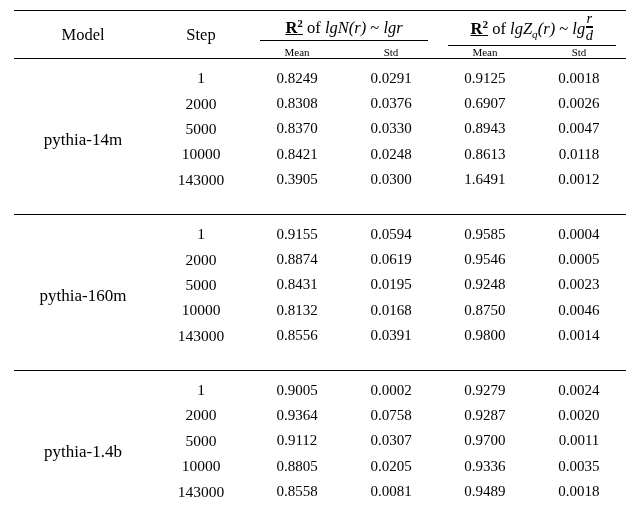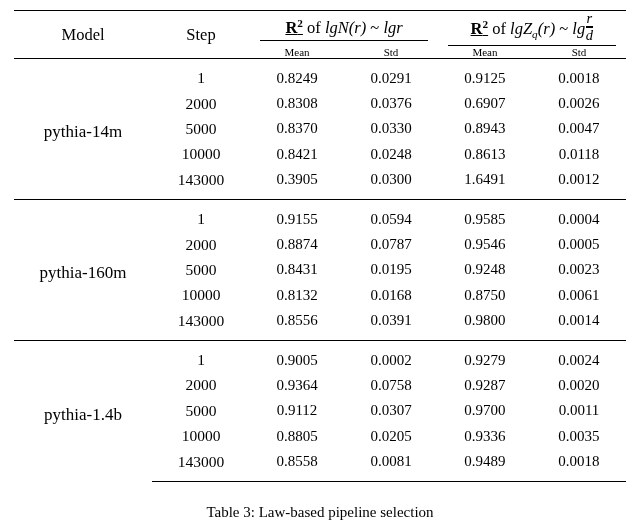--- a/index.html
+++ b/index.html
@@ -72,21 +72,21 @@
     font-size: 15px;
     font-variant-numeric: tabular-nums;
   }
   tr.data td {
     height: 25.4px;
   }
   tr.data.first td {
     padding-top: 6px;
   }
   tr.data.last td {
-    padding-bottom: 7px;
+    padding-bottom: 22px;
   }
   .col-model { width: 140px; }
   .col-step  { width: 100px; }
   .col-m1    { width: 96px; }
   .col-s1    { width: 96px; }
   .col-m2    { width: 96px; }
   .col-s2    { width: 96px; }
   .math {
     font-family: "Liberation Serif", serif;
     font-style: italic;
@@ -220,37 +220,37 @@
         <td class="model-cell" rowspan="5">pythia-160m</td>
         <td class="step-cell">1</td>
         <td class="num">0.9155</td>
         <td class="num">0.0594</td>
         <td class="num">0.9585</td>
         <td class="num">0.0004</td>
       </tr>
       <tr class="data">
         <td class="step-cell">2000</td>
         <td class="num">0.8874</td>
-        <td class="num">0.0787</td>
+        <td class="num">0.0619</td>
         <td class="num">0.9546</td>
         <td class="num">0.0005</td>
       </tr>
       <tr class="data">
         <td class="step-cell">5000</td>
         <td class="num">0.8431</td>
         <td class="num">0.0195</td>
         <td class="num">0.9248</td>
         <td class="num">0.0023</td>
       </tr>
       <tr class="data">
         <td class="step-cell">10000</td>
         <td class="num">0.8132</td>
         <td class="num">0.0168</td>
         <td class="num">0.8750</td>
-        <td class="num">0.0061</td>
+        <td class="num">0.0046</td>
       </tr>
       <tr class="data last">
         <td class="step-cell">143000</td>
         <td class="num">0.8556</td>
         <td class="num">0.0391</td>
         <td class="num">0.9800</td>
         <td class="num">0.0014</td>
       </tr>
 
       <tr class="data first rule-mid">
@@ -285,17 +285,14 @@
       <tr class="data last rule-bottom">
         <td class="step-cell">143000</td>
         <td class="num">0.8558</td>
         <td class="num">0.0081</td>
         <td class="num">0.9489</td>
         <td class="num">0.0018</td>
       </tr>
     </tbody>
   </table>
 
-  <div class="caption">
-    <span class="cap-label">Table 3:</span><span> Law-based pipeline selection</span>
-  </div>
 
 </div>
 
 </body></html>

